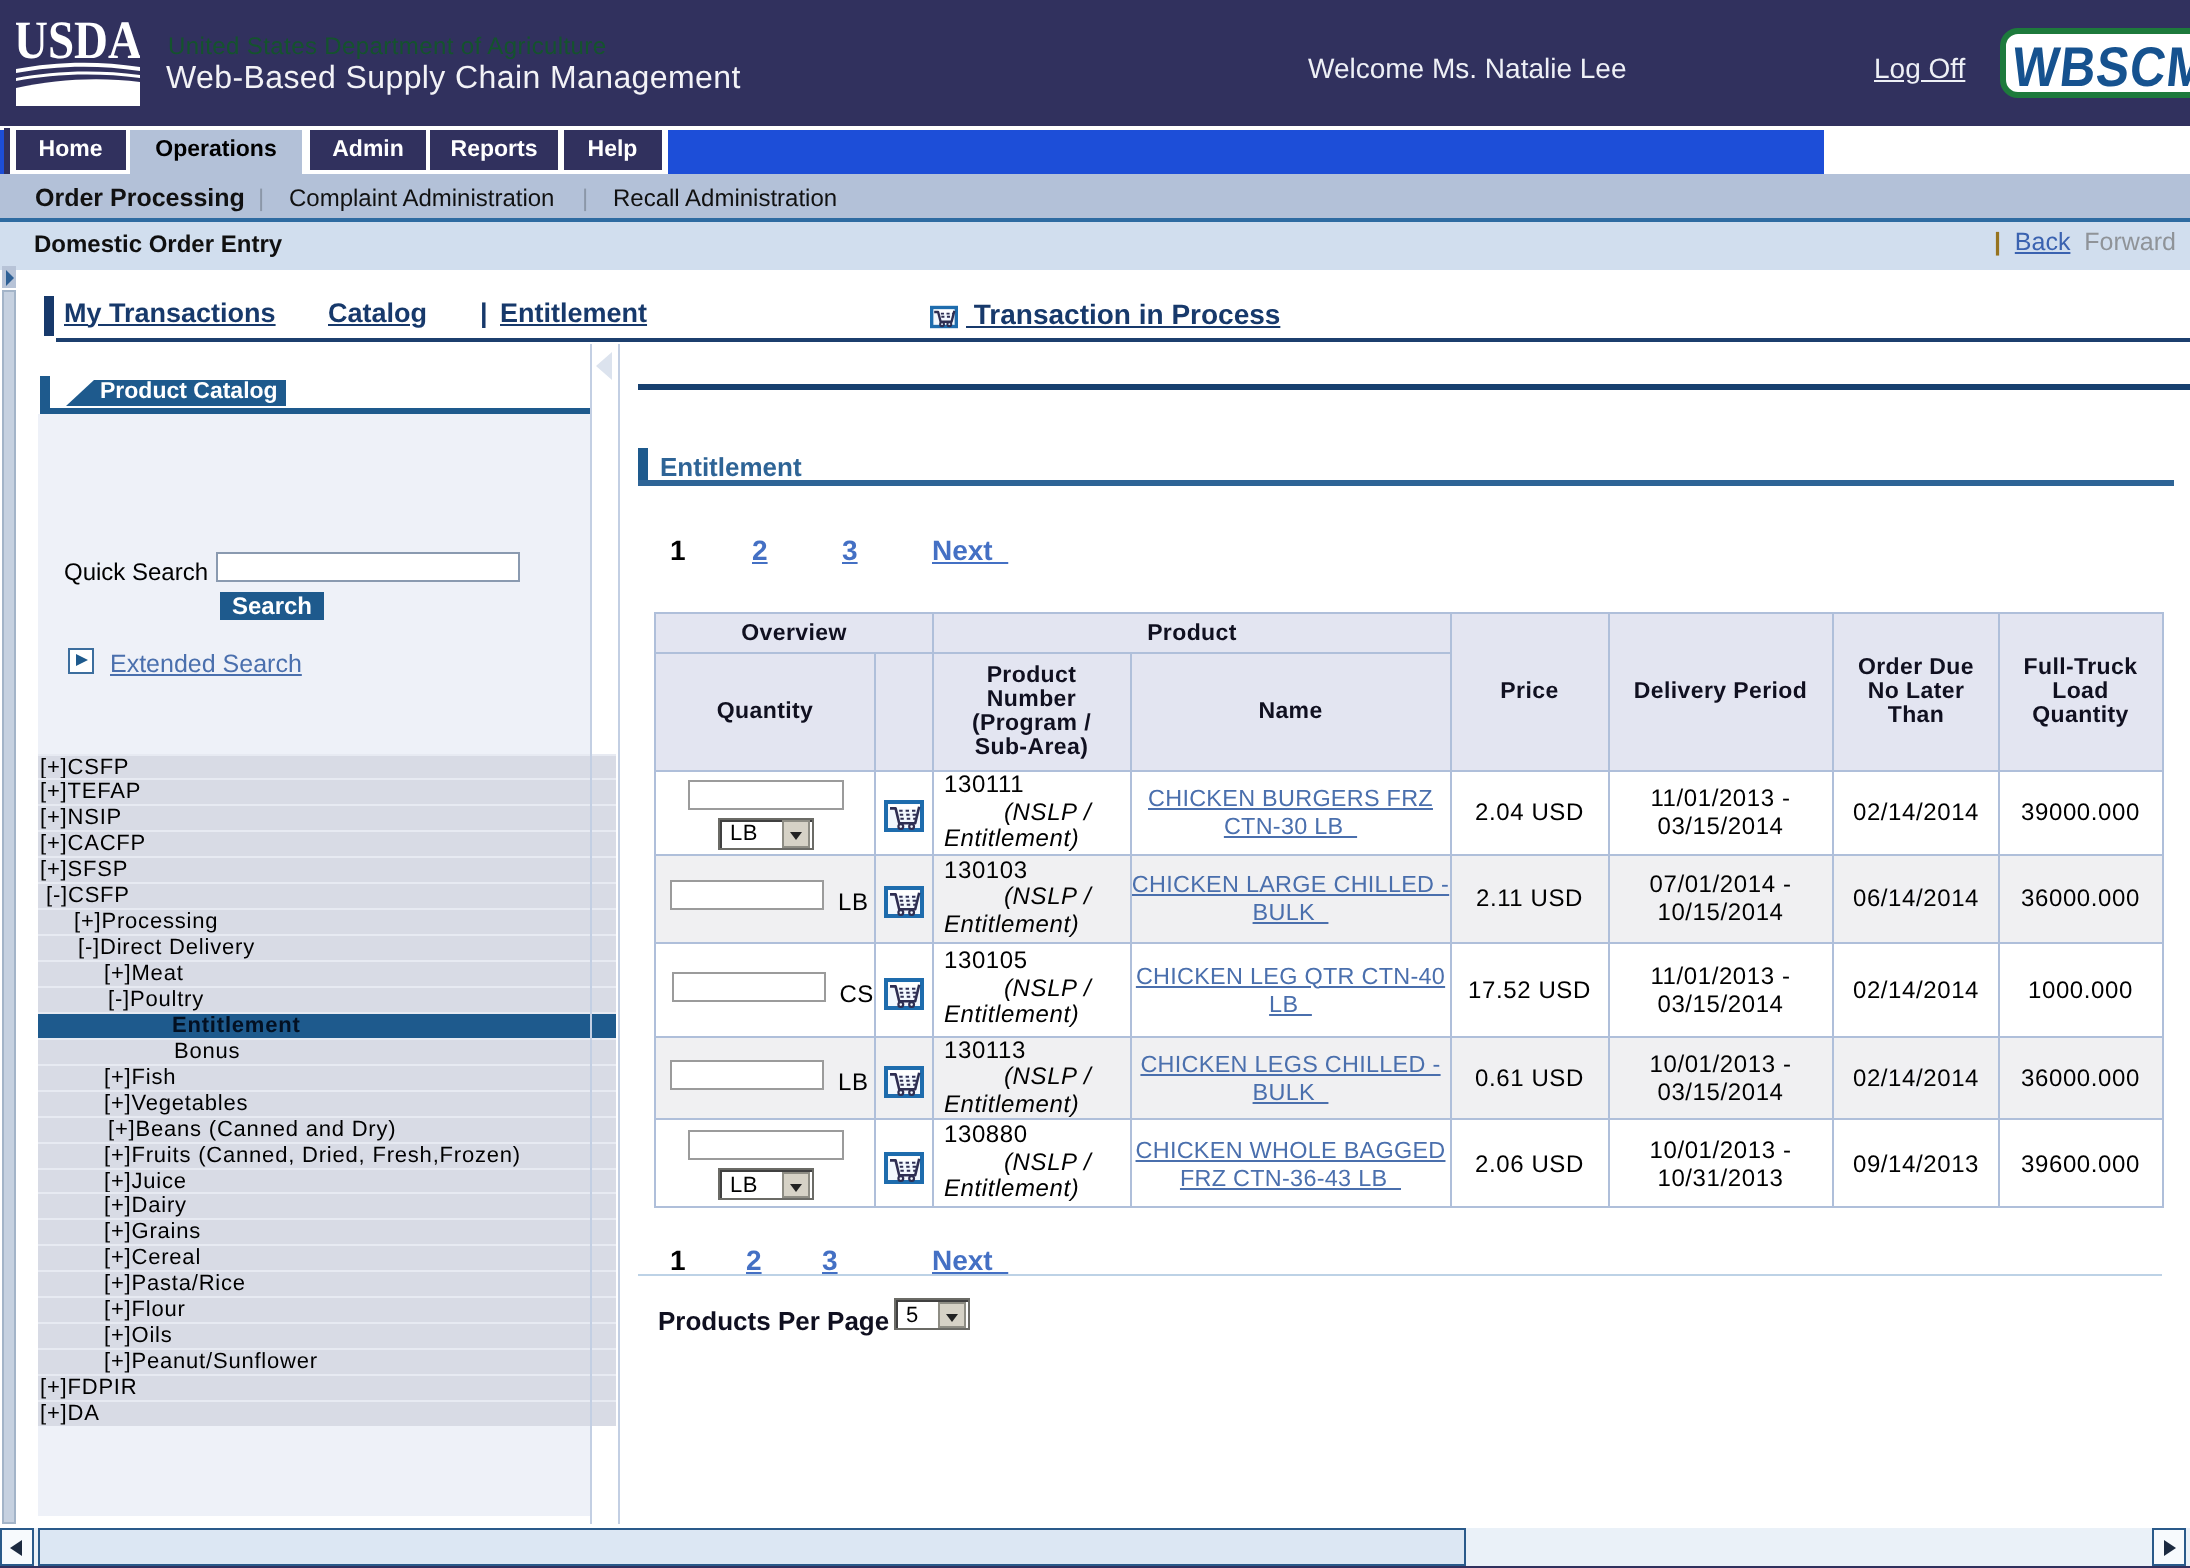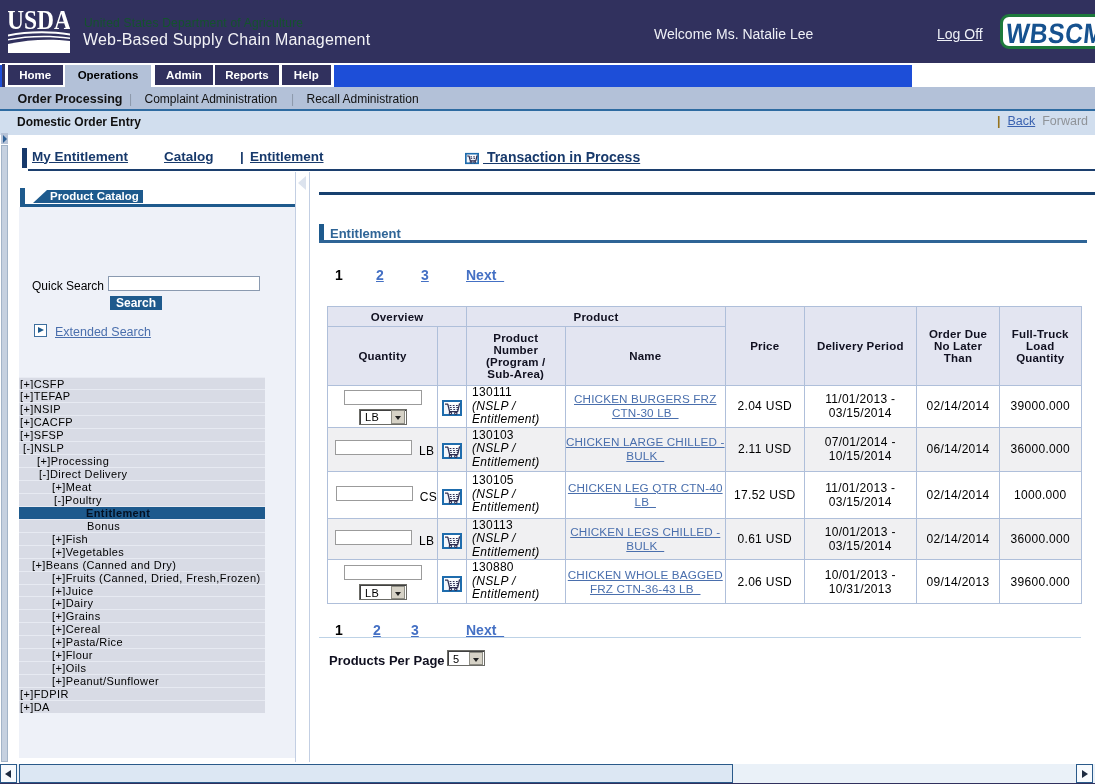--- a/index.html
+++ b/index.html
@@ -62,21 +62,21 @@
 .sbtn { left:110px; top:296px; width:52px; height:14px; background:#1e5a8d; color:#fff;
   font-weight:bold; font-size:12px; text-align:center; line-height:14px; }
 .exicon { left:34px; top:324px; width:13px; height:13px; background:#fff;
   border:1.5px solid #3c6e9e; }
 .exicon:after { content:""; position:absolute; left:2.5px; top:1.5px;
   border-left:6px solid #1e5a8d; border-top:3.5px solid transparent;
   border-bottom:3.5px solid transparent; }
 .exlink { left:55px; top:325px; font-size:12.5px; color:#4a6fad; text-decoration:underline; }
 
 
-.tree { left:19px; top:376.5px; width:246px; font-size:11px; letter-spacing:0.4px; color:#000; }
+.tree { left:19px; top:376.5px; width:289px; font-size:11px; letter-spacing:0.4px; color:#000; }
 .tree div { height:12.94px; line-height:12.7px; background:#d8dbe5; white-space:nowrap;
   border-top:0.5px solid #e7eaf2; overflow:hidden; }
 .tree .sel { background:#1e5a8d; font-weight:bold; color:#031022; }
 
 
 .splitln { top:172px; width:1px; height:590px; background:#c3cfe3; }
 .splittri { left:297.5px; top:176px; width:0; height:0;
   border-right:8px solid #dce3ee; border-top:7px solid transparent;
   border-bottom:7px solid transparent; }
 .lsplit { left:1px; top:144.5px; width:7px; height:617px; background:#c6d1e0; border:1px solid #a3b4c8; }
@@ -92,21 +92,21 @@
 .pag { font-size:14px; font-weight:bold; color:#000; }
 .pag a { color:#4470c4; text-decoration:underline; }
 
 table.grid { position:absolute; left:327px; border-collapse:collapse;
   font-size:12px; letter-spacing:0.3px; color:#000; table-layout:fixed; }
 table.grid td, table.grid th { border:1px solid #afbfda; overflow:hidden;
   text-align:center; vertical-align:middle; padding:0; }
 table.grid th { background:#e3e5f1; font-size:11.5px; letter-spacing:0.2px; font-weight:bold; color:#101020; }
 tr.gr td { background:#f0f0f2; }
 .pnum { text-align:left !important; padding-left:5px !important; line-height:13.5px; }
-.pnum i { font-style:italic; }
+.pnum i { font-style:italic;margin-left:30px; }
 table.grid a { color:#4a6fad; text-decoration:underline; font-size:11.7px; letter-spacing:0.15px; white-space:nowrap; }
 .qin { width:78px; height:15px; border:1px solid #9b9b9b; background:#fff; display:inline-block; }
 .sel2 { display:inline-block; width:48px; height:16px; border:1px solid #6b6b66;
   background:#fff; position:relative; vertical-align:middle; box-shadow:inset 1px 1px 0 #404040; }
 .sel2 .t { position:absolute; left:5.5px; top:1.5px; font-size:11px; }
 .sel2 .b { position:absolute; right:0.5px; top:0.5px; width:14px; height:13.5px;
   background:#d6d2c6; border:1px solid #8e8d84; }
 .sel2 .b:after { content:""; position:absolute; left:3px; top:5px;
   border-top:4px solid #222; border-left:3.5px solid transparent;
   border-right:3.5px solid transparent; }
@@ -182,21 +182,21 @@
 </div>
 
 
 <div class="abs crumb">
   <b>Domestic Order Entry</b>
   <span class="backfwd"><span class="bar">|</span>&nbsp; <a>Back</a>&nbsp; <span class="fwd">Forward</span></span>
 </div>
 
 
 <div class="abs vbar" style="left:22px;top:148px;width:4.5px;height:20px;"></div>
-<div class="abs toplinks" style="left:32px;top:148.5px;"><a>My Entitlement</a></div>
+<div class="abs toplinks" style="left:32px;top:148.5px;"><a>My Transactions</a></div>
 <div class="abs toplinks" style="left:164px;top:148.5px;"><a>Catalog</a></div>
 <div class="abs toplinks" style="left:240px;top:148.5px;color:#17396b;">|</div>
 <div class="abs toplinks" style="left:250px;top:148.5px;"><a>Entitlement</a></div>
 <svg class="abs" style="left:465px;top:152px" width="14" height="13" viewBox="0 0 20 16">
   <rect x="1.2" y="1.2" width="17.6" height="13.6" fill="#f2f7fd" stroke="#1e6cad" stroke-width="2.4"></rect>
   <rect x="2.8" y="2.8" width="14.4" height="2.2" fill="#ffffff" stroke="none"></rect>
   <path d="M3,4.4 L5.8,4.4 L7.6,11.4 L15.4,11.4 L17.4,3.6" stroke="#2e2e52" stroke-width="1.7" fill="none" stroke-linejoin="round"></path>
   <g stroke="#2e2e52" stroke-width="1.4" stroke-dasharray="2.2,1.8">
     <line x1="7.8" y1="5.6" x2="17" y2="5.6"></line>
     <line x1="8.1" y1="7.8" x2="16.6" y2="7.8"></line>
@@ -221,30 +221,30 @@
 <div class="abs qsinput"></div>
 <div class="abs sbtn">Search</div>
 <div class="abs exicon"></div>
 <div class="abs exlink">Extended Search</div>
 <div class="abs tree">
 <div style="padding-left:1px">[+]CSFP</div>
 <div style="padding-left:1px">[+]TEFAP</div>
 <div style="padding-left:1px">[+]NSIP</div>
 <div style="padding-left:1px">[+]CACFP</div>
 <div style="padding-left:1px">[+]SFSP</div>
-<div style="padding-left:4px">[-]NSLP</div>
+<div style="padding-left:4px">[-]CSFP</div>
 <div style="padding-left:18px">[+]Processing</div>
 <div style="padding-left:20px">[-]Direct Delivery</div>
 <div style="padding-left:33px">[+]Meat</div>
 <div style="padding-left:35px">[-]Poultry</div>
 <div class="sel" style="padding-left:67px">Entitlement</div>
 <div style="padding-left:68px">Bonus</div>
 <div style="padding-left:33px">[+]Fish</div>
 <div style="padding-left:33px">[+]Vegetables</div>
-<div style="padding-left:13px">[+]Beans (Canned and Dry)</div>
+<div style="padding-left:35px">[+]Beans (Canned and Dry)</div>
 <div style="padding-left:33px">[+]Fruits (Canned, Dried, Fresh,Frozen)</div>
 <div style="padding-left:33px">[+]Juice</div>
 <div style="padding-left:33px">[+]Dairy</div>
 <div style="padding-left:33px">[+]Grains</div>
 <div style="padding-left:33px">[+]Cereal</div>
 <div style="padding-left:33px">[+]Pasta/Rice</div>
 <div style="padding-left:33px">[+]Flour</div>
 <div style="padding-left:33px">[+]Oils</div>
 <div style="padding-left:33px">[+]Peanut/Sunflower</div>
 <div style="padding-left:1px">[+]FDPIR</div>

